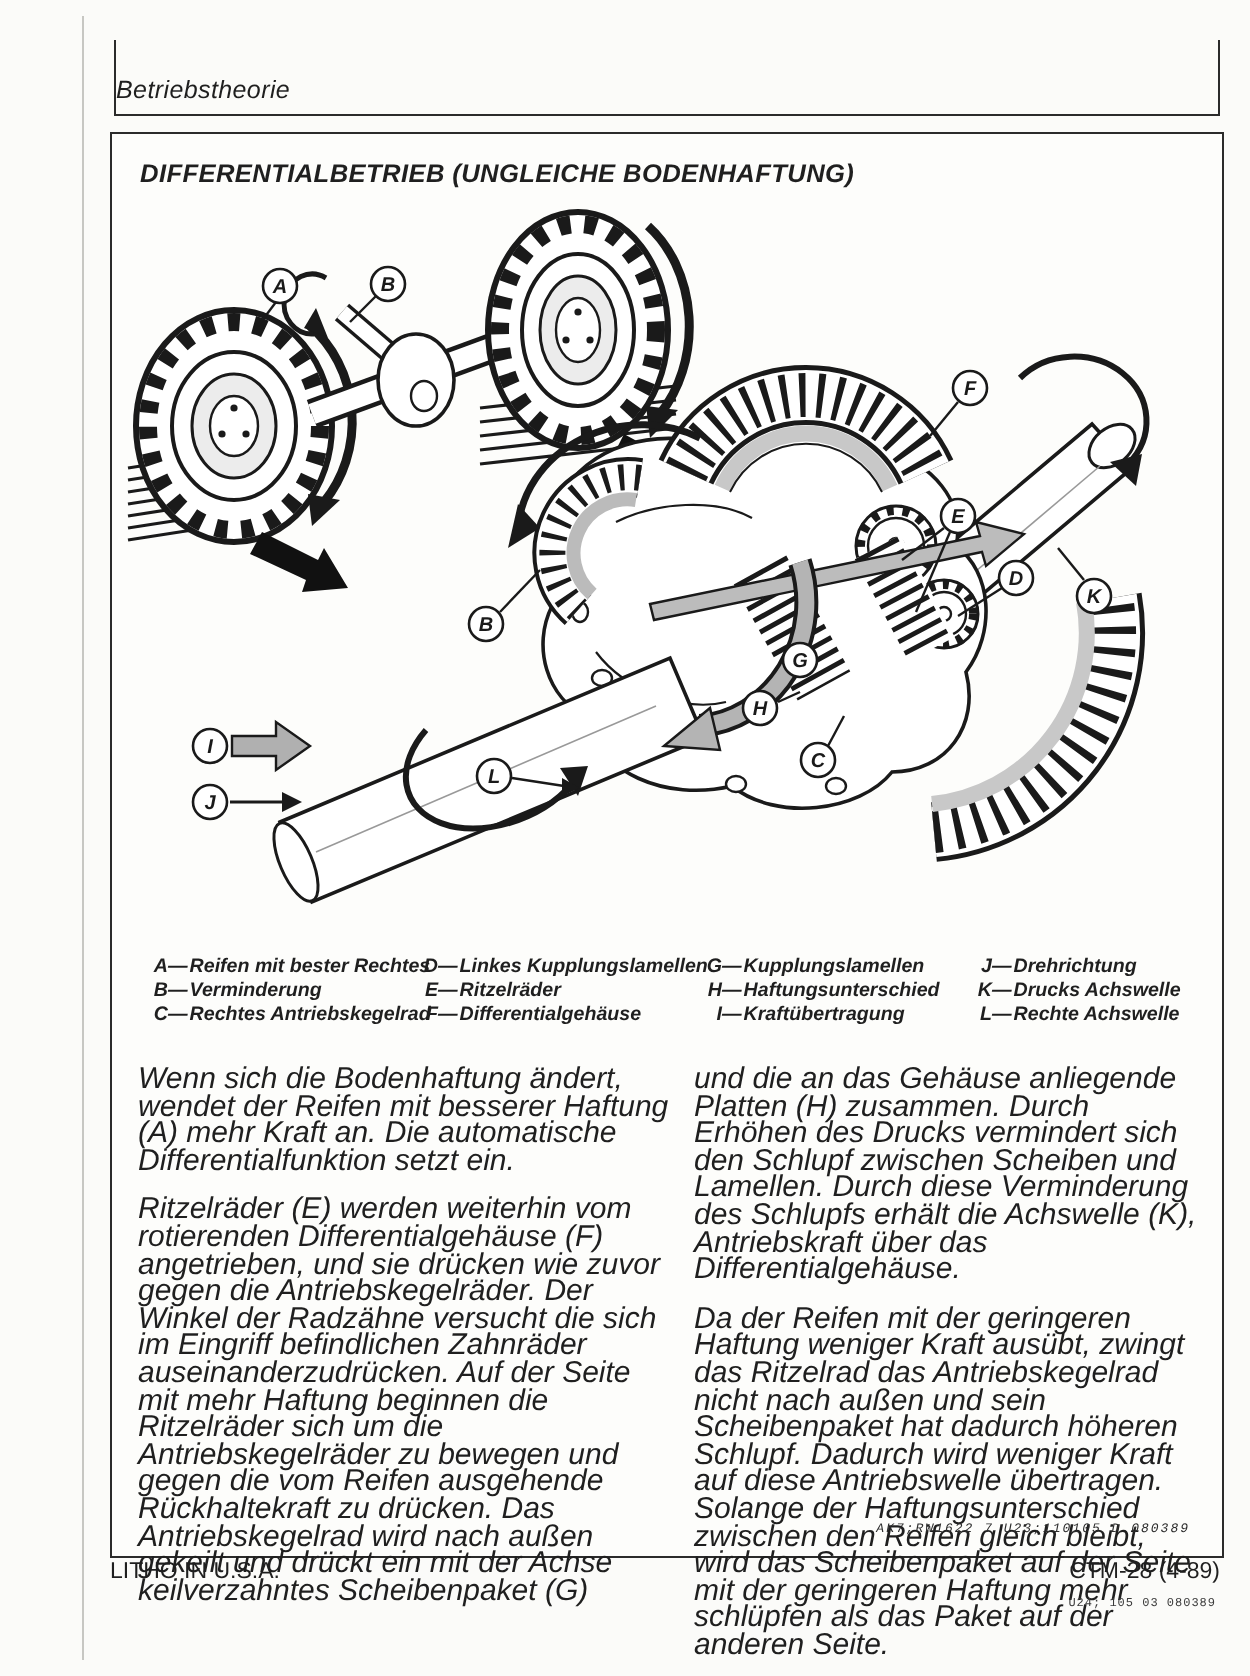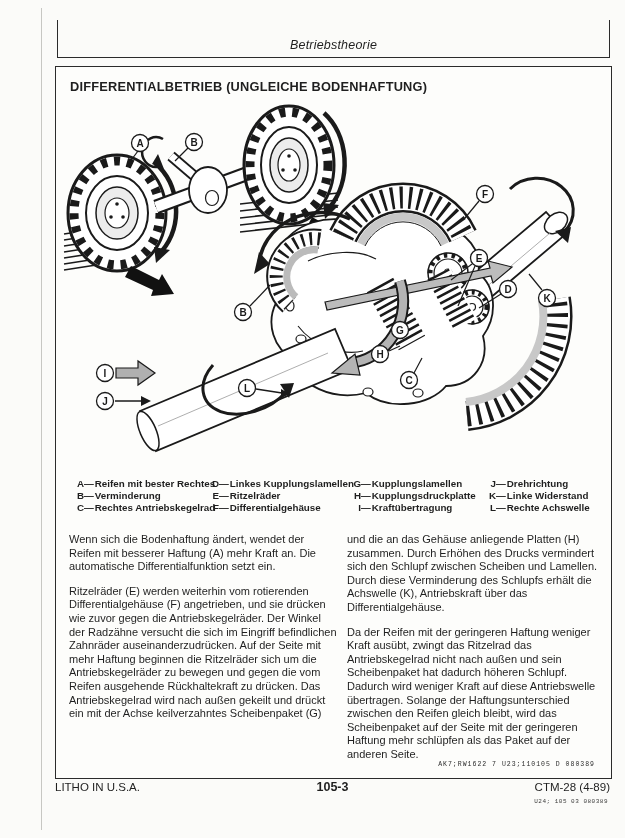--- a/index.html
+++ b/index.html
@@ -1,36 +1,36 @@
 <!DOCTYPE html>
 <html><head>
 <meta charset="utf-8">
 <style>
   html,body{margin:0;padding:0;background:#e8e8e6;}
   .page{position:relative;width:625px;height:838px;background:#fbfbf9;overflow:hidden;
         font-family:"Liberation Sans","DejaVu Sans",sans-serif;color:#1f1f1f;}
   .scan-edge{position:absolute;left:41px;top:8px;width:1px;height:822px;background:#c7c7c3;}
   .header-box{position:absolute;left:57px;top:20px;width:551px;height:37px;
               border-left:1.5px solid #2b2b2b;border-right:1.5px solid #2b2b2b;border-bottom:1.5px solid #2b2b2b;
-              display:flex;align-items:flex-end;justify-content:center;}
+              display:flex;align-items:flex-end;justify-content:flex-start;}
   .header-box .section{font-style:italic;font-size:12.5px;padding-bottom:5px;letter-spacing:.2px;}
-  .content-box{position:absolute;left:55px;top:66px;width:555px;height:711px;border:1.5px solid #2b2b2b;background:#fdfdfb;}
+  .content-box{position:absolute;left:55px;top:66px;width:555px;height:711px;border:1.5px solid #2b2b2b;background:#fdfdfb;font-style:italic;}
   .box-title{position:absolute;left:14px;top:12px;font-weight:bold;font-size:12.8px;letter-spacing:.2px;}
   .figure{position:absolute;left:2px;top:34px;width:552px;height:378px;}
   .legend{position:absolute;top:411px;left:0;width:555px;font-size:9.8px;font-weight:bold;line-height:12.2px;}
   .legend .col{position:absolute;top:0;white-space:nowrap;}
   .legend .col.c1{left:17px}.legend .col.c2{left:152px}.legend .col.c3{left:294px}.legend .col.c4{left:429px}
   .legend .item{display:flex;}
   .legend .letter{display:inline-block;width:11px;text-align:right;}
   .legend .dash{display:inline-block;}
   .legend .lbl{display:inline-block;margin-left:1px;}
   .bodycols{position:absolute;top:466px;left:13px;width:532px;display:flex;}
   .colL{width:268px;margin-right:10px;}
   .colR{width:254px;}
-  .bodycols p{margin:0 0 11px 0;font-size:11px;line-height:13.6px;}
+  .bodycols p{margin:0 0 11px 0;font-size:15px;line-height:13.6px;}
   .print-code{position:absolute;right:16px;top:694px;font-family:"Liberation Mono","DejaVu Sans Mono",monospace;
               font-size:6.5px;letter-spacing:1px;color:#2c2c2c;}
   .footer{position:absolute;left:55px;top:780px;width:555px;display:flex;align-items:baseline;font-size:11.5px;}
   .footer .litho{flex:1;text-align:left;}
   .footer .pageno{flex:1;text-align:center;font-weight:bold;font-size:12.5px;}
   .footer .docno{flex:1;text-align:right;}
   .print-code2{position:absolute;right:17px;top:798px;font-family:"Liberation Mono","DejaVu Sans Mono",monospace;
                font-size:6px;letter-spacing:.5px;color:#3a3a3a;}
   svg .callout-txt{font-family:"Liberation Sans",sans-serif;font-size:10px;font-weight:bold;fill:#1a1a1a;}
 </style>
@@ -301,38 +301,38 @@
       </div>
       <div class="col c3">
         <div class="item">
             <span class="letter">G</span>
             <span class="dash">—</span>
             <span class="lbl">Kupplungslamellen</span>
           </div>
         <div class="item">
             <span class="letter">H</span>
             <span class="dash">—</span>
-            <span class="lbl">Kupplungsdruckplatte</span>
+            <span class="lbl">Haftungsunterschied</span>
           </div>
         <div class="item">
             <span class="letter">I</span>
             <span class="dash">—</span>
             <span class="lbl">Kraftübertragung</span>
           </div>
       </div>
       <div class="col c4">
         <div class="item">
             <span class="letter">J</span>
             <span class="dash">—</span>
             <span class="lbl">Drehrichtung</span>
           </div>
         <div class="item">
             <span class="letter">K</span>
             <span class="dash">—</span>
-            <span class="lbl">Linke Widerstand</span>
+            <span class="lbl">Drucks Achswelle</span>
           </div>
         <div class="item">
             <span class="letter">L</span>
             <span class="dash">—</span>
             <span class="lbl">Rechte Achswelle</span>
           </div>
       </div>
     </div>
 
     <div class="bodycols">
@@ -344,17 +344,16 @@
         <p>und die an das Gehäuse anliegende Platten (H) zusammen. Durch Erhöhen des Drucks vermindert sich den Schlupf zwischen Scheiben und Lamellen. Durch diese Verminderung des Schlupfs erhält die Achswelle (K), Antriebskraft über das Differentialgehäuse.</p>
         <p>Da der Reifen mit der geringeren Haftung weniger Kraft ausübt, zwingt das Ritzelrad das Antriebskegelrad nicht nach außen und sein Scheibenpaket hat dadurch höheren Schlupf. Dadurch wird weniger Kraft auf diese Antriebswelle übertragen. Solange der Haftungsunterschied zwischen den Reifen gleich bleibt, wird das Scheibenpaket auf der Seite mit der geringeren Haftung mehr schlüpfen als das Paket auf der anderen Seite.</p>
       </div>
     </div>
 
     <div class="print-code">AK7;RW1622 7 U23;110105 D 080389</div>
   </div>
 
   <div class="footer">
     <span class="litho">LITHO IN U.S.A.</span>
-    <span class="pageno">105-3</span>
     <span class="docno">CTM-28 (4-89)</span>
   </div>
   <div class="print-code2">U24; 105 03 080389</div>
 </div>
 
 </body></html>

